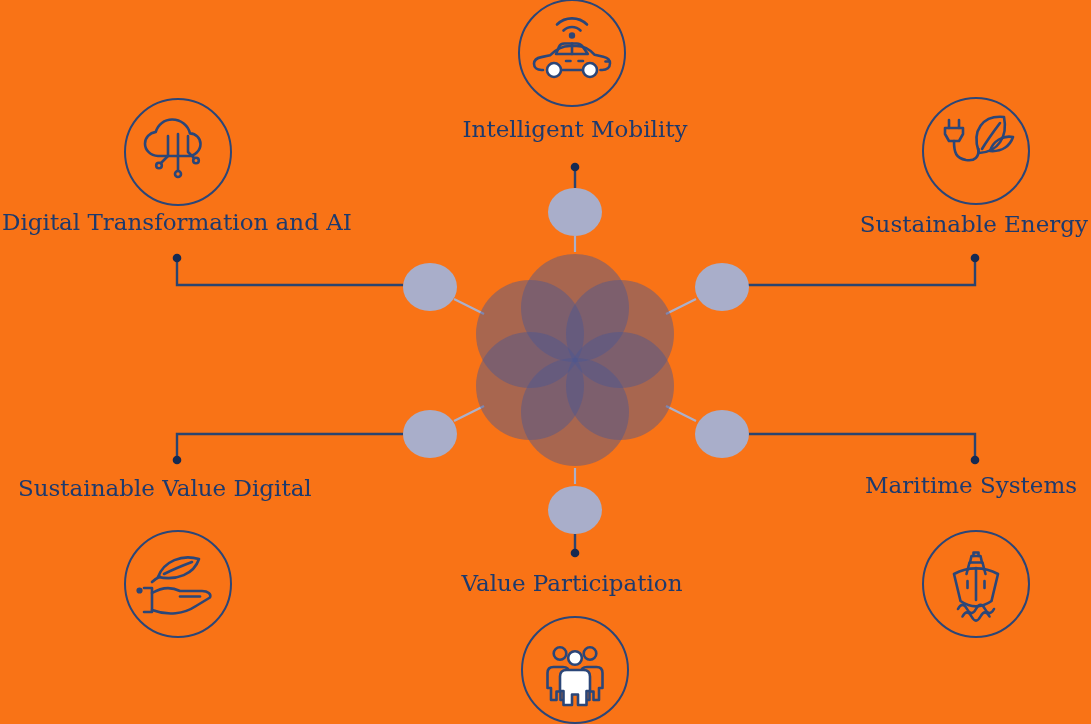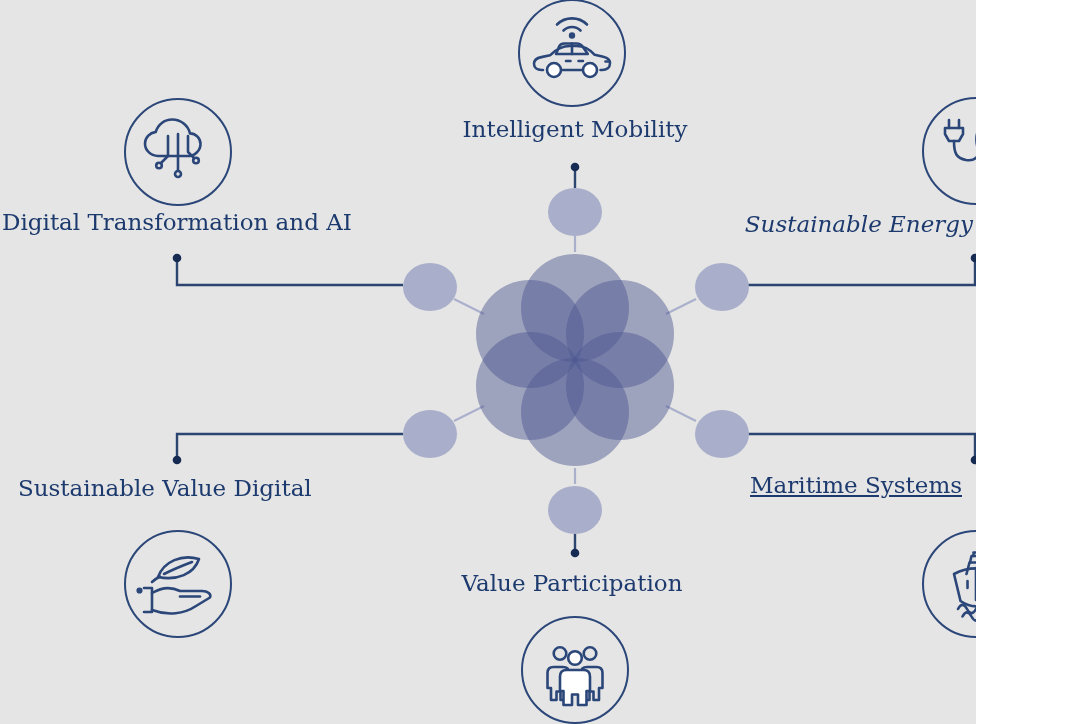--- a/index.html
+++ b/index.html
@@ -1,40 +1,40 @@
 <!DOCTYPE html>
 <html><head>
 <meta charset="utf-8">
 <style>
   html,body{margin:0;padding:0;background:#ffffff;}
   .canvas{
     position:relative;
-    width:976px;height:724px;
-    background:#e5e5e5;
+    width:1091px;height:724px;
+    background:#f97316;
     overflow:hidden;
     font-family:"DejaVu Serif","Liberation Serif",serif;
   }
   .hub{position:absolute;left:0;top:0;}
   .node-icon{position:absolute;}
   .icon-top{left:516px;top:-3px;}
   .icon-left-top{left:122px;top:96px;}
   .icon-right-top{left:920px;top:95px;}
   .icon-left-bottom{left:122px;top:528px;}
   .icon-right-bottom{left:920px;top:528px;}
   .icon-bottom{left:519px;top:614px;}
   .node-label{
     position:absolute;
     font-size:23px;
     line-height:1.1;
     color:#1d3a6e;
     white-space:nowrap;
   }
   .label-top{left:575px;top:117px;transform:translateX(-50%);}
-  .label-right-top{right:3px;top:212px;text-align:center;font-style:italic;}
-  .label-right-bottom{right:14px;top:473px;text-align:right;text-decoration:underline;}
+  .label-right-top{right:3px;top:212px;text-align:center;}
+  .label-right-bottom{right:14px;top:473px;text-align:right;}
   .label-bottom{left:572px;top:571px;transform:translateX(-50%);}
   .label-left-bottom{left:18px;top:476px;}
   .label-left-top{left:2px;top:210px;}
 </style>
 </head>
 <body>
 
 <div class="canvas">
 
   <svg class="hub" width="1091" height="724" viewBox="0 0 1091 724">

